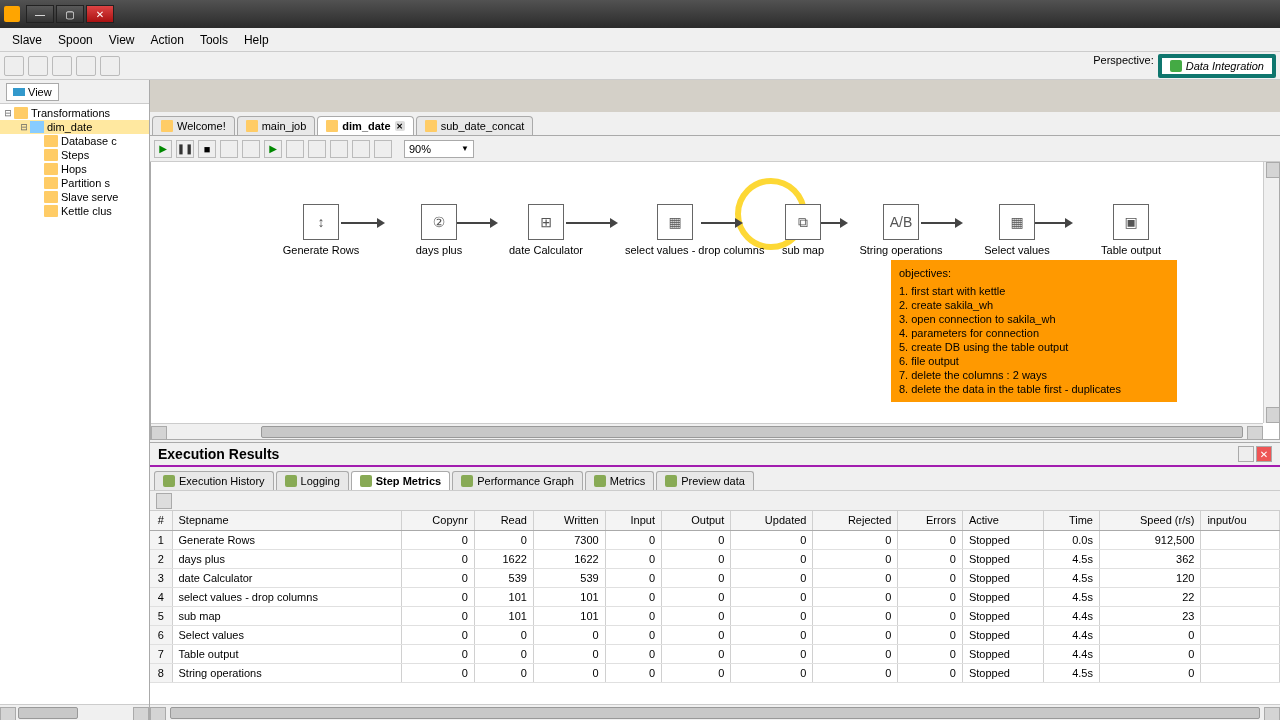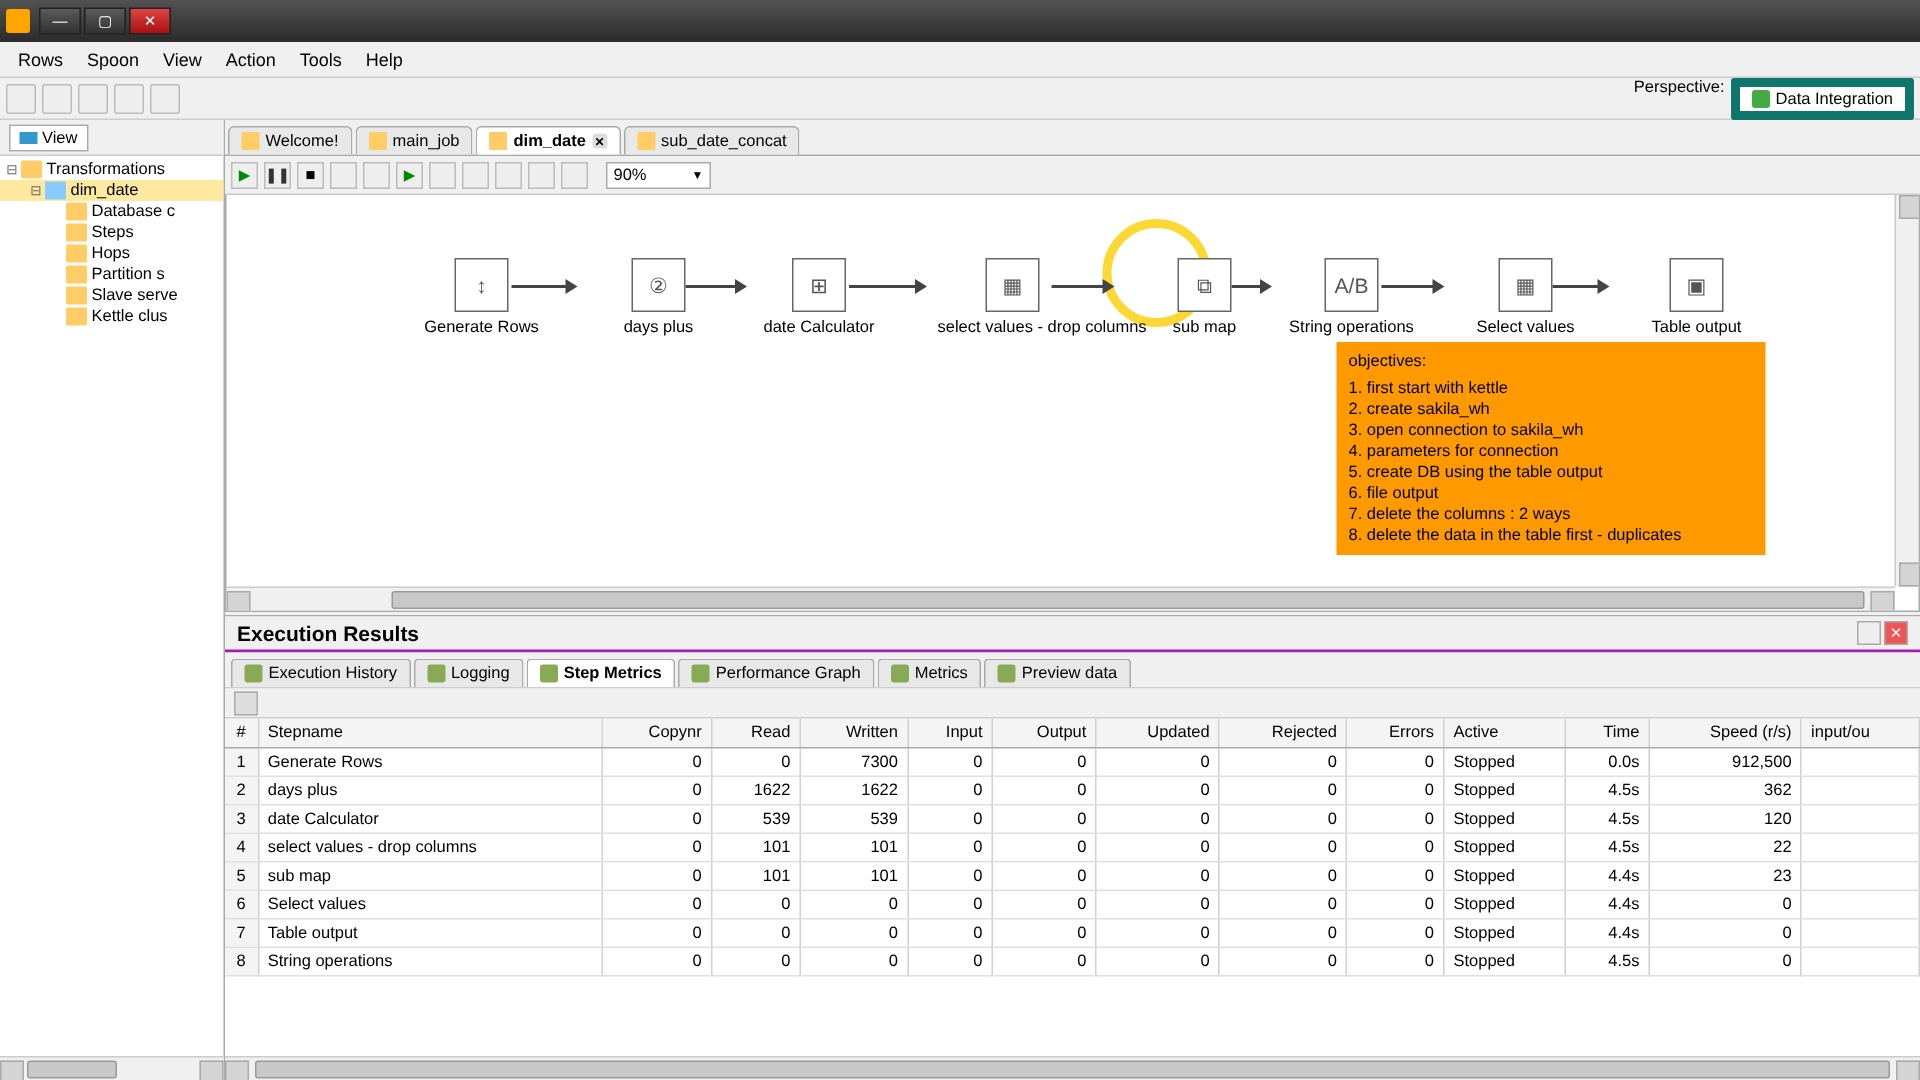--- a/index.html
+++ b/index.html
@@ -11,41 +11,41 @@
 .win-controls { display: flex; gap: 2px; }
 .win-btn { width: 28px; height: 18px; background: linear-gradient(to bottom, #5a5a5a, #333); border: 1px solid #222; display: flex; align-items: center; justify-content: center; color: white; font-size: 10px; }
 .win-btn.close { background: linear-gradient(to bottom, #d44, #a11); }
 
 .menubar { height: 24px; background: #f0f0f0; border-bottom: 1px solid #ccc; display: flex; align-items: center; padding: 0 4px; }
 .menu-item { padding: 3px 8px; cursor: pointer; font-size: 12px; }
 
 .toolbar-main { height: 28px; background: #f0f0f0; border-bottom: 1px solid #ccc; display: flex; align-items: center; padding: 0 4px; gap: 4px; }
 .tool-btn { width: 20px; height: 20px; background: #eee; border: 1px solid #bbb; border-radius: 2px; }
 .perspective { margin-left: auto; display: flex; align-items: flex-start; gap: 4px; }
-.persp-btn { padding: 2px 8px; border: 6px solid #0f766e; background: #fff; border-radius: 2px; display: flex; align-items: center; gap: 4px; font-size: 11px; }
+.persp-btn { padding: 2px 8px; border: 4px solid #0f766e; background: #fff; border-radius: 2px; display: flex; align-items: center; gap: 4px; font-size: 11px; font-style: italic; }
 .persp-icon { width: 12px; height: 12px; background: #4a4; border-radius: 2px; }
 
 .main-area { display: flex; height: 640px; }
 .explorer-panel { width: 150px; background: #fff; border-right: 1px solid #aaa; display: flex; flex-direction: column; }
 .view-tab { height: 24px; background: #f0f0f0; border-bottom: 1px solid #ccc; display: flex; align-items: center; padding: 0 4px; }
 .view-tab-btn { padding: 2px 6px; border: 1px solid #aaa; background: #fff; display: flex; align-items: center; gap: 3px; margin-left: 2px; }
 .view-icon { width: 12px; height: 8px; background: #39c; }
 .explorer-header { height: 26px; background: #e8e8e8; border-bottom: 1px solid #ccc; display: flex; align-items: center; padding: 0 6px; font-size: 13px; font-weight: bold; justify-content: space-between; }
 .exp-tools { display: flex; gap: 2px; }
 .exp-tool { width: 16px; height: 16px; background: #ddd; border: 1px solid #aaa; }
 .tree { flex: 1; overflow: auto; padding: 2px 0; }
 .tree-item { display: flex; align-items: center; padding: 1px 2px; white-space: nowrap; overflow: hidden; cursor: pointer; }
 .tree-toggle { width: 12px; text-align: center; font-size: 9px; color: #666; }
 .tree-icon { width: 14px; height: 12px; margin-right: 3px; flex-shrink: 0; }
 .folder-icon { background: #fc6; border-radius: 1px; }
 .trans-icon { background: #8cf; }
 .tree-label { font-size: 11px; }
 .tree-item.sel { background: #ffe8a0; }
 
-.content-panel { flex: 1; display: flex; flex-direction: column; background: #f0f0f0; }
+.content-panel { flex: 1; display: flex; flex-direction: column; background: #f0f0f0; margin-top: 32px; }
 .tabs-bar { height: 24px; background: #f0f0f0; display: flex; align-items: flex-end; padding: 0 2px; border-bottom: 1px solid #aaa; }
 .tab { padding: 3px 8px; border: 1px solid #aaa; border-bottom: none; background: #e8e8e8; margin-right: 2px; border-radius: 4px 4px 0 0; display: flex; align-items: center; gap: 4px; font-size: 11px; cursor: pointer; }
 .tab.active { background: #fff; font-weight: bold; }
 .tab-icon { width: 12px; height: 12px; }
 .tab-close { width: 10px; height: 10px; background: #ddd; border-radius: 2px; font-size: 8px; display: flex; align-items: center; justify-content: center; }
 
 .canvas-toolbar { height: 26px; background: #f0f0f0; border-bottom: 1px solid #ccc; display: flex; align-items: center; padding: 0 4px; gap: 4px; }
 .ct-btn { width: 18px; height: 18px; background: #eee; border: 1px solid #bbb; display: flex; align-items: center; justify-content: center; }
 .ct-play { color: #080; font-size: 10px; }
 .ct-pause { color: #333; font-size: 10px; }
@@ -109,21 +109,21 @@
 <div class="titlebar">
   <div class="titlebar-icon"></div>
   <div class="win-controls">
     <div class="win-btn">—</div>
     <div class="win-btn">▢</div>
     <div class="win-btn close">✕</div>
   </div>
 </div>
 
 <div class="menubar" id="menubar">
-    <div class="menu-item">Rows</div>
+    <div class="menu-item">Slave</div>
     <div class="menu-item">Spoon</div>
     <div class="menu-item">View</div>
     <div class="menu-item">Action</div>
     <div class="menu-item">Tools</div>
     <div class="menu-item">Help</div>
   </div>
 
 <div class="toolbar-main">
   <div class="tool-btn"></div>
   <div class="tool-btn"></div>

